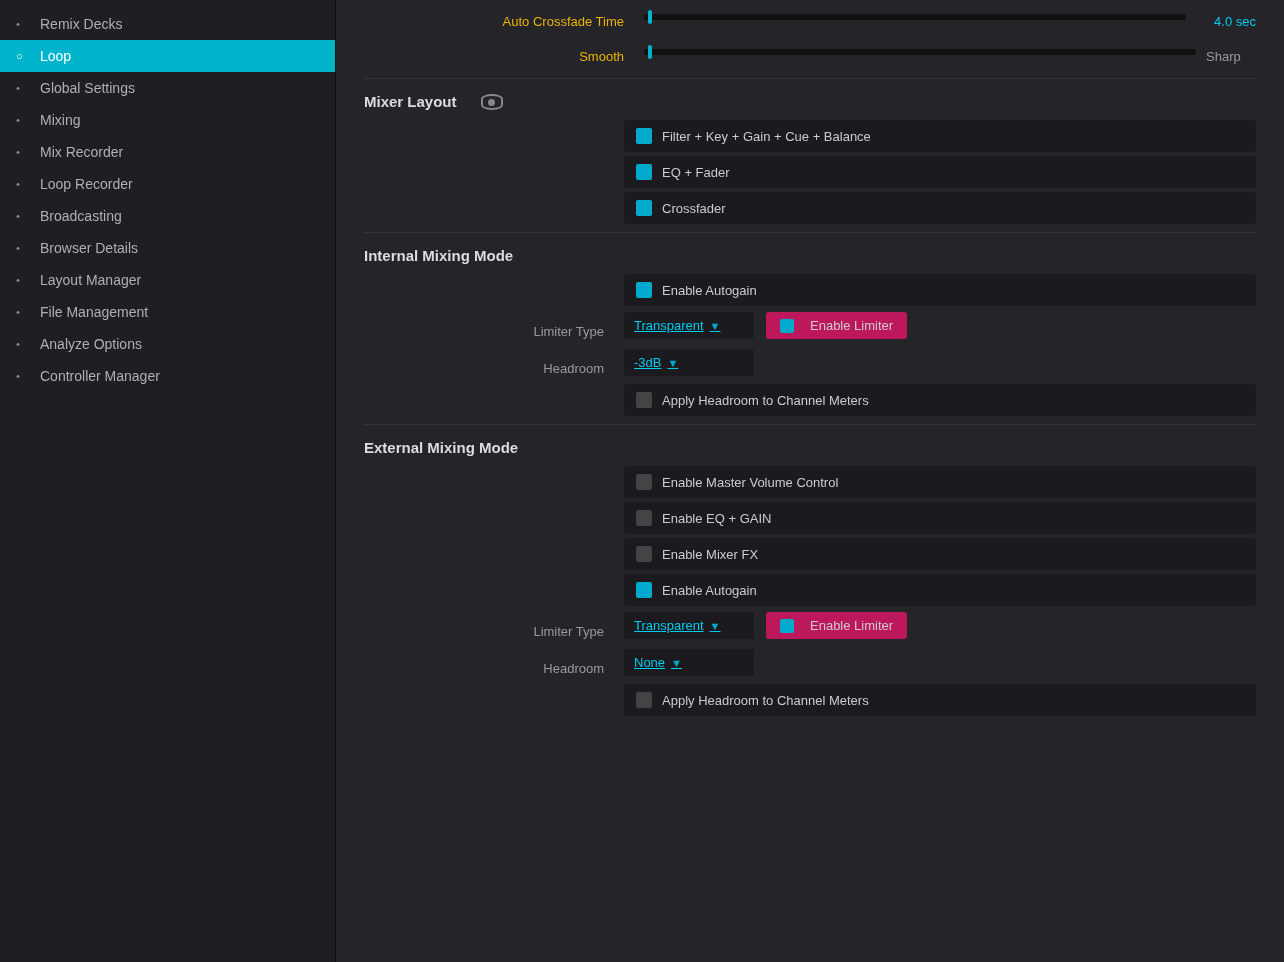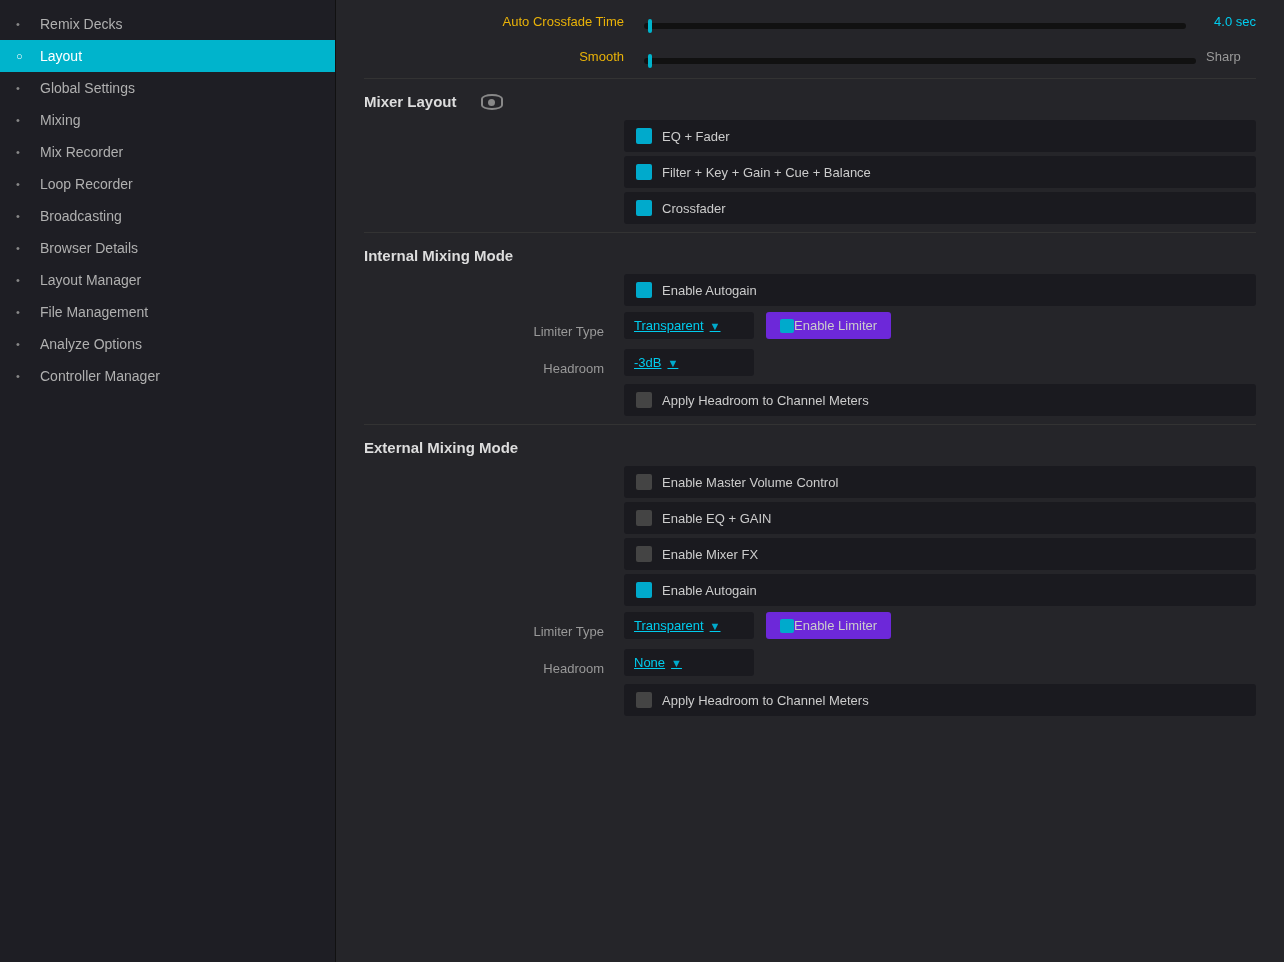--- a/index.html
+++ b/index.html
@@ -63,21 +63,21 @@
     .row-label {
       width: 280px;
       text-align: right;
       padding-right: 20px;
       color: #eab308;
       font-size: 13px;
     }
     .slider-container {
       flex: 1;
       display: flex;
-      align-items: flex-end;
+      align-items: flex-start;
       gap: 10px;
     }
     .slider-track {
       flex: 1;
       height: 6px;
       background: #111;
       border-radius: 3px;
       position: relative;
     }
     .slider-thumb {
@@ -196,25 +196,25 @@
       text-decoration: underline;
     }
     .dropdown .arrow {
       color: #00aacc;
       font-size: 11px;
     }
     .enable-limiter-btn {
       display: flex;
       align-items: center;
       margin-left: 12px;
-      background: #6d28d9;
+      background: #be185d;
       padding: 6px 14px;
       border-radius: 3px;
       cursor: pointer;
-      gap: 0;
+      gap: 16px;
     }
     .el-box {
       width: 14px;
       height: 14px;
       background: #00aacc;
       border-radius: 2px;
     }
     .el-label {
       color: #ccc;
       font-size: 13px;
@@ -229,21 +229,21 @@
 <body>
 
 <nav class="sidebar">
 
   <div class="sidebar-item">
     <span class="bullet">•</span>
     <span class="label">Remix Decks</span>
   </div>
   <div class="sidebar-item active">
     <span class="bullet">○</span>
-    <span class="label">Layout</span>
+    <span class="label">Loop</span>
   </div>
   <div class="sidebar-item">
     <span class="bullet">•</span>
     <span class="label">Global Settings</span>
   </div>
   <div class="sidebar-item">
     <span class="bullet">•</span>
     <span class="label">Mixing</span>
   </div>
   <div class="sidebar-item">
@@ -302,25 +302,25 @@
     </div>
   </div>
 
   <div class="section-heading">
     <span>Mixer Layout</span>
     <span class="eye-icon"></span>
   </div>
   <div class="layout-rows">
     <div class="checkbox-row" style="margin-left:0">
       <div class="cb-box checked"></div>
-      <span class="cb-label">EQ + Fader</span>
+      <span class="cb-label">Filter + Key + Gain + Cue + Balance</span>
     </div>
     <div class="checkbox-row" style="margin-left:0">
       <div class="cb-box checked"></div>
-      <span class="cb-label">Filter + Key + Gain + Cue + Balance</span>
+      <span class="cb-label">EQ + Fader</span>
     </div>
     <div class="checkbox-row" style="margin-left:0">
       <div class="cb-box checked"></div>
       <span class="cb-label">Crossfader</span>
     </div>
   </div>
 
   <div class="section-heading">
     <span>Internal Mixing Mode</span>
   </div>

